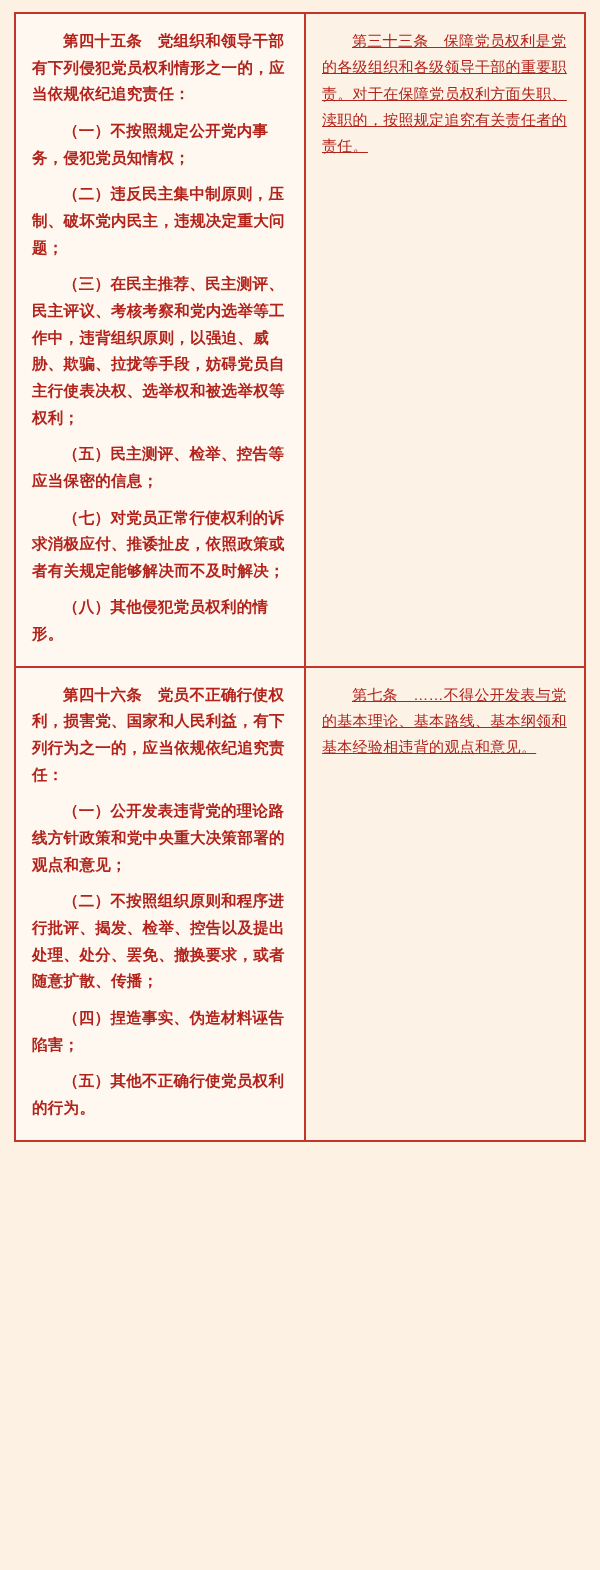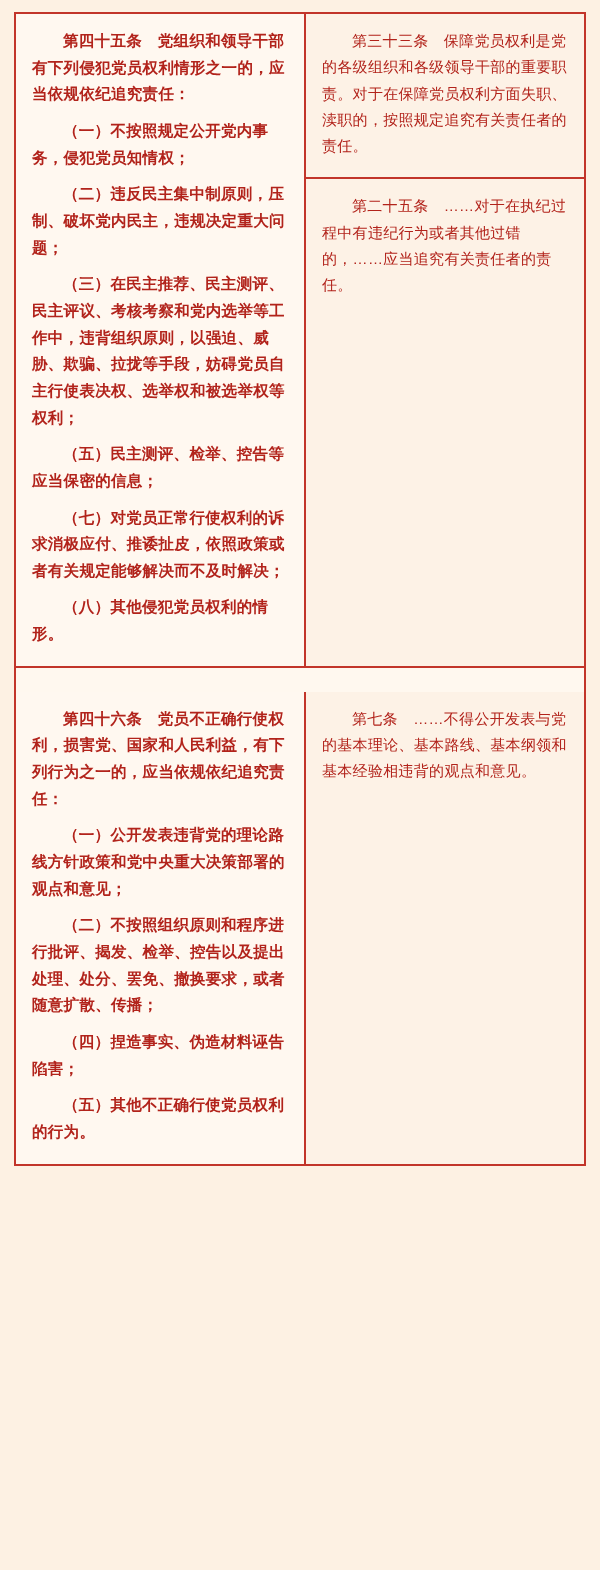--- a/index.html
+++ b/index.html
@@ -19,21 +19,20 @@
     padding: 12px 14px 14px 14px;
     position: relative;
   }
   .table {
     width: 572px;
     border: 2px solid #c2352a;
     box-sizing: border-box;
     background: #fff8ef;
     display: flex;
     flex-direction: column;
-    gap: 24px;
   }
   .row {
     display: flex;
     flex-direction: row;
     align-items: stretch;
     border-bottom: 2px solid #c2352a;
   }
   .row:last-child {
     border-bottom: none;
     justify-content: space-between;
@@ -52,20 +51,21 @@
   .cell-right {
     width: 278px;
     background: #fdf2e6;
     color: #b2231b;
     font-weight: normal;
   }
   .sub-cell {
     box-sizing: border-box;
     padding: 14px 16px 18px 16px;
     border-bottom: 2px solid #c2352a;
+    text-decoration: underline;
   }
   .sub-cell:last-child {
     border-bottom: none;
   }
   p {
     margin: 0 0 10px 0;
     line-height: 1.72;
     font-size: 15.5px;
     text-indent: 2em;
     letter-spacing: 0.3px;
@@ -104,23 +104,20 @@
         <p>（二）违反民主集中制原则，压制、破坏党内民主，违规决定重大问题；</p>
         <p>（三）在民主推荐、民主测评、民主评议、考核考察和党内选举等工作中，违背组织原则，以强迫、威胁、欺骗、拉拢等手段，妨碍党员自主行使表决权、选举权和被选举权等权利；</p>
         <p>（五）民主测评、检举、控告等应当保密的信息；</p>
         <p>（七）对党员正常行使权利的诉求消极应付、推诿扯皮，依照政策或者有关规定能够解决而不及时解决；</p>
         <p>（八）其他侵犯党员权利的情形。</p>
       </div>
       <div class="right-stack">
         <div class="sub-cell cell-right">
           <p>第三十三条　保障党员权利是党的各级组织和各级领导干部的重要职责。对于在保障党员权利方面失职、渎职的，按照规定追究有关责任者的责任。</p>
         </div>
-        <div class="sub-cell cell-right spacer">
-          <p>第二十五条　……对于在执纪过程中有违纪行为或者其他过错的，……应当追究有关责任者的责任。</p>
-        </div>
       </div>
     </div>
 
     <div class="row">
       <div class="cell cell-left">
         <p>第四十六条　党员不正确行使权利，损害党、国家和人民利益，有下列行为之一的，应当依规依纪追究责任：</p>
         <p>（一）公开发表违背党的理论路线方针政策和党中央重大决策部署的观点和意见；</p>
         <p>（二）不按照组织原则和程序进行批评、揭发、检举、控告以及提出处理、处分、罢免、撤换要求，或者随意扩散、传播；</p>
         <p>（四）捏造事实、伪造材料诬告陷害；</p>
         <p>（五）其他不正确行使党员权利的行为。</p>

